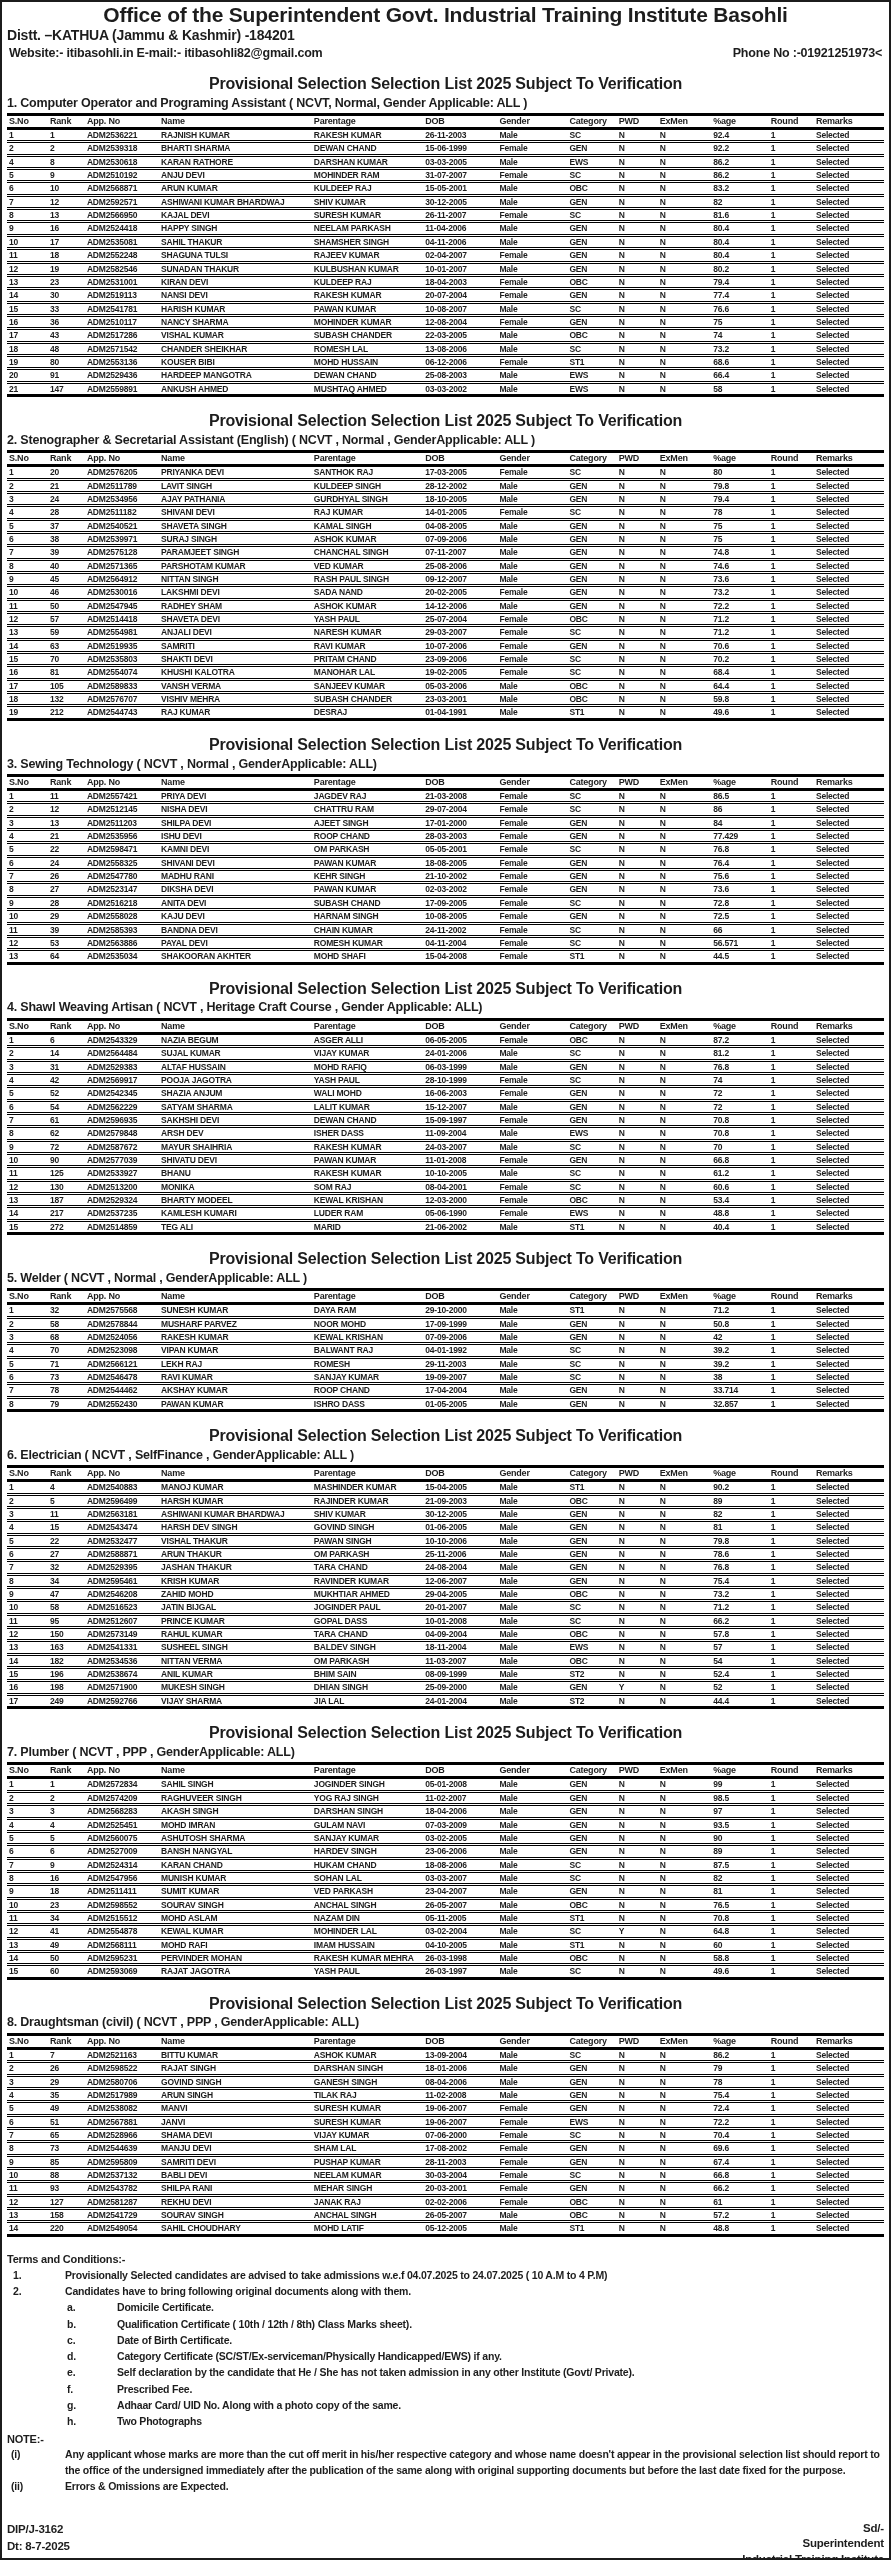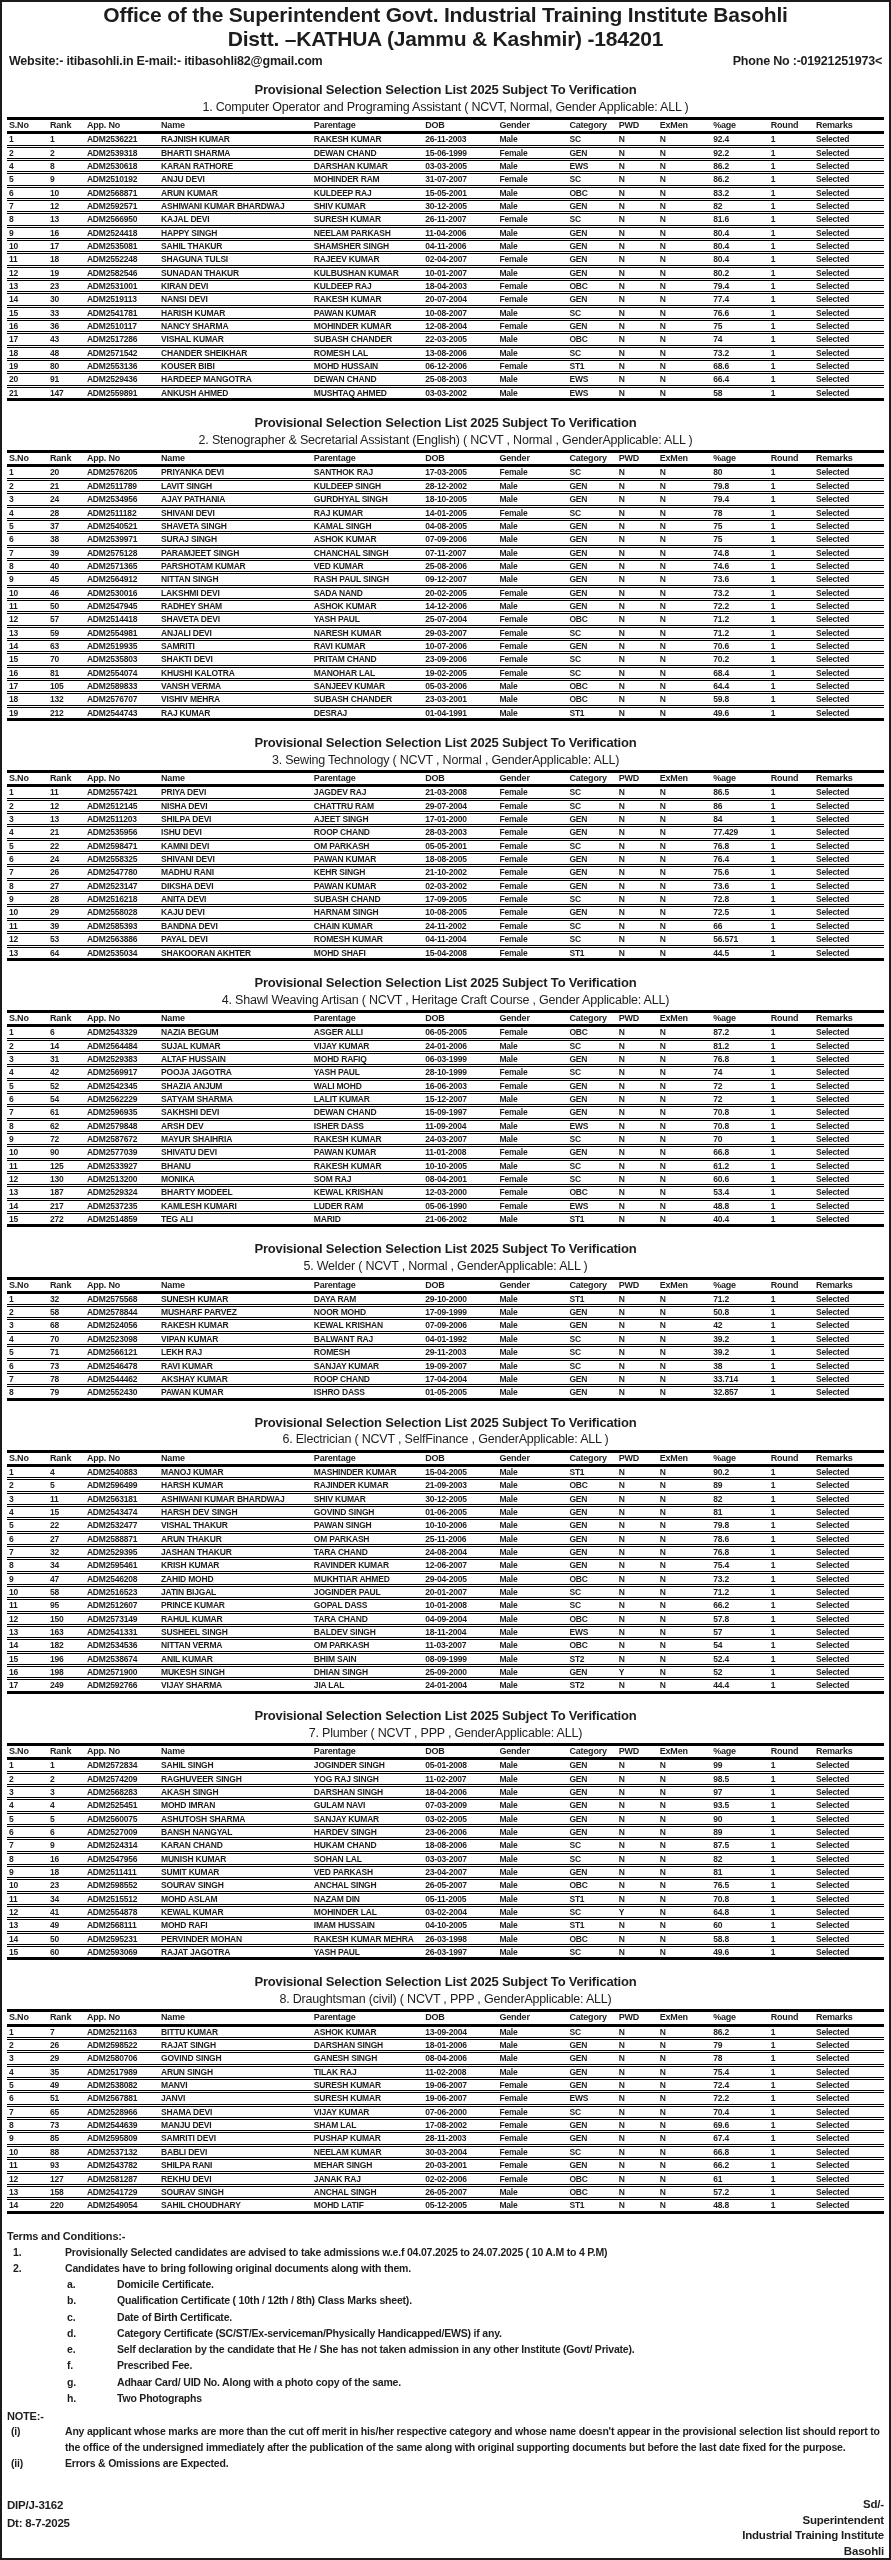--- a/index.html
+++ b/index.html
@@ -3,25 +3,25 @@
 <meta charset="utf-8">
 <style>
   html,body{margin:0;padding:0;background:#fff;}
   .page{
     width:891px;height:2560px;box-sizing:border-box;background:#fff;
     border:2px solid #1c1c1c;padding:2px 5px 0 5px;overflow:hidden;
     font-family:"Liberation Sans",sans-serif;color:#1d1d1d;
     letter-spacing:-0.2px;
   }
   .doc-title{font-size:21px;font-weight:bold;text-align:center;line-height:1.08;margin-top:0;}
-  .doc-subtitle{font-size:21px;font-weight:bold;text-align:center;line-height:1.15;}
+  .doc-subtitle{font-size:14px;font-weight:bold;text-align:left;line-height:1.15;}
   .contact-row{display:flex;justify-content:space-between;font-size:12.5px;font-weight:bold;margin-top:3px;padding:0 2px;}
   .section{margin-top:14px;}
-  .sec-title{font-size:13px;font-weight:bold;text-align:center;line-height:1.3;}
-  .sec-sub{font-size:12.5px;font-weight:normal;text-align:center;line-height:1.3;}
+  .sec-title{font-size:16px;font-weight:bold;text-align:center;line-height:1.3;}
+  .sec-sub{font-size:12.5px;font-weight:bold;line-height:1.3;}
   table{width:100%;border-collapse:collapse;table-layout:fixed;margin-top:2px;border-bottom:3px solid #000;}
   th{
     text-align:left;font-size:9px;padding:0 2px;line-height:1.25;
     border-top:3px solid #000;border-bottom:3px solid #000;white-space:nowrap;overflow:hidden;
   }
   td{
     font-size:8.5px;font-weight:bold;padding:1px 2px 0 2px;line-height:1.1;
     border-bottom:3px double #000;vertical-align:top;overflow:hidden;word-wrap:break-word;
   }
   tr:last-child td{border-bottom:none;}

